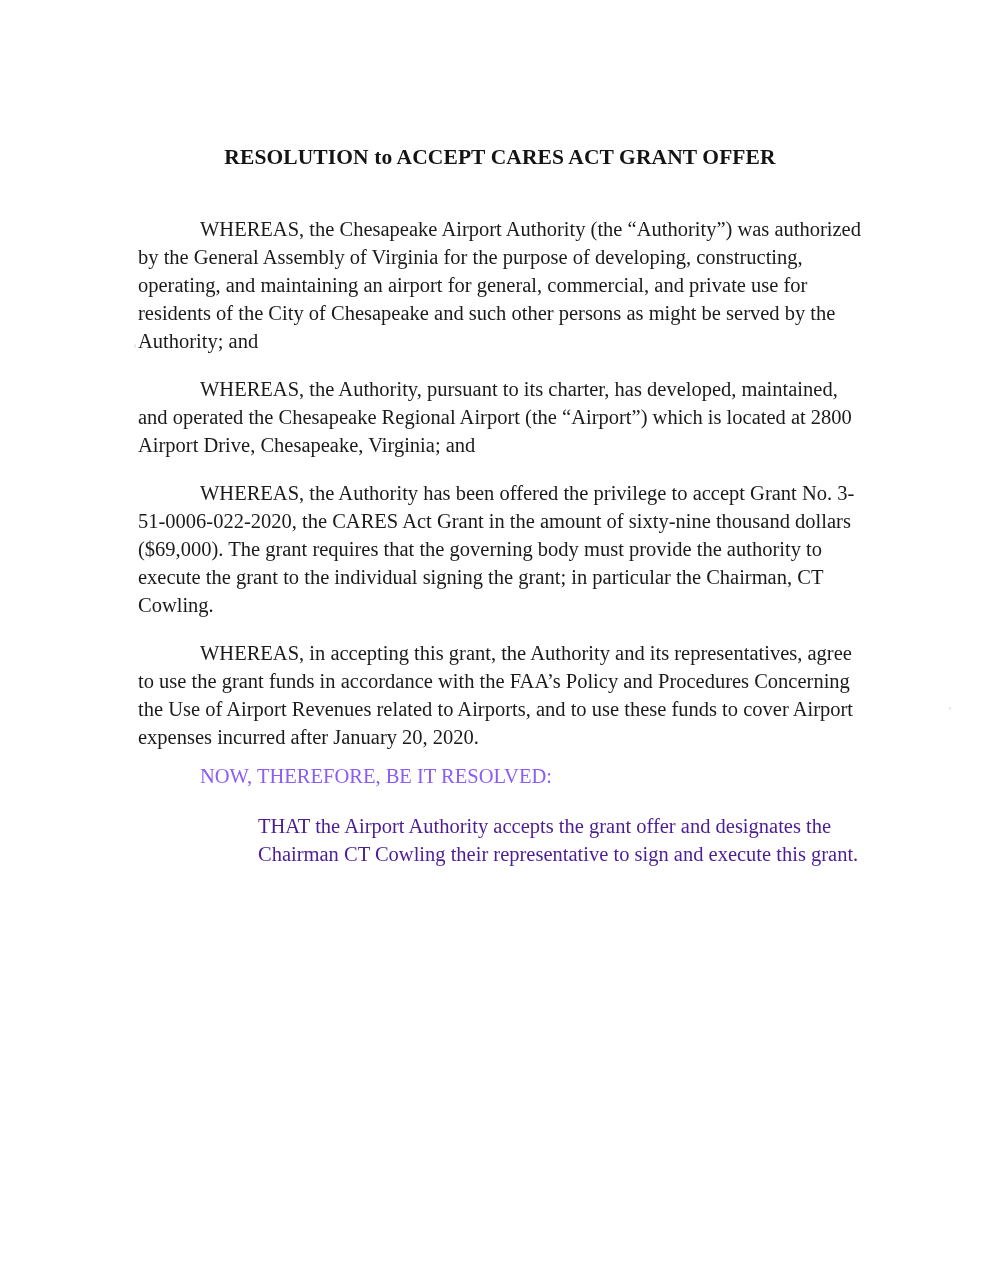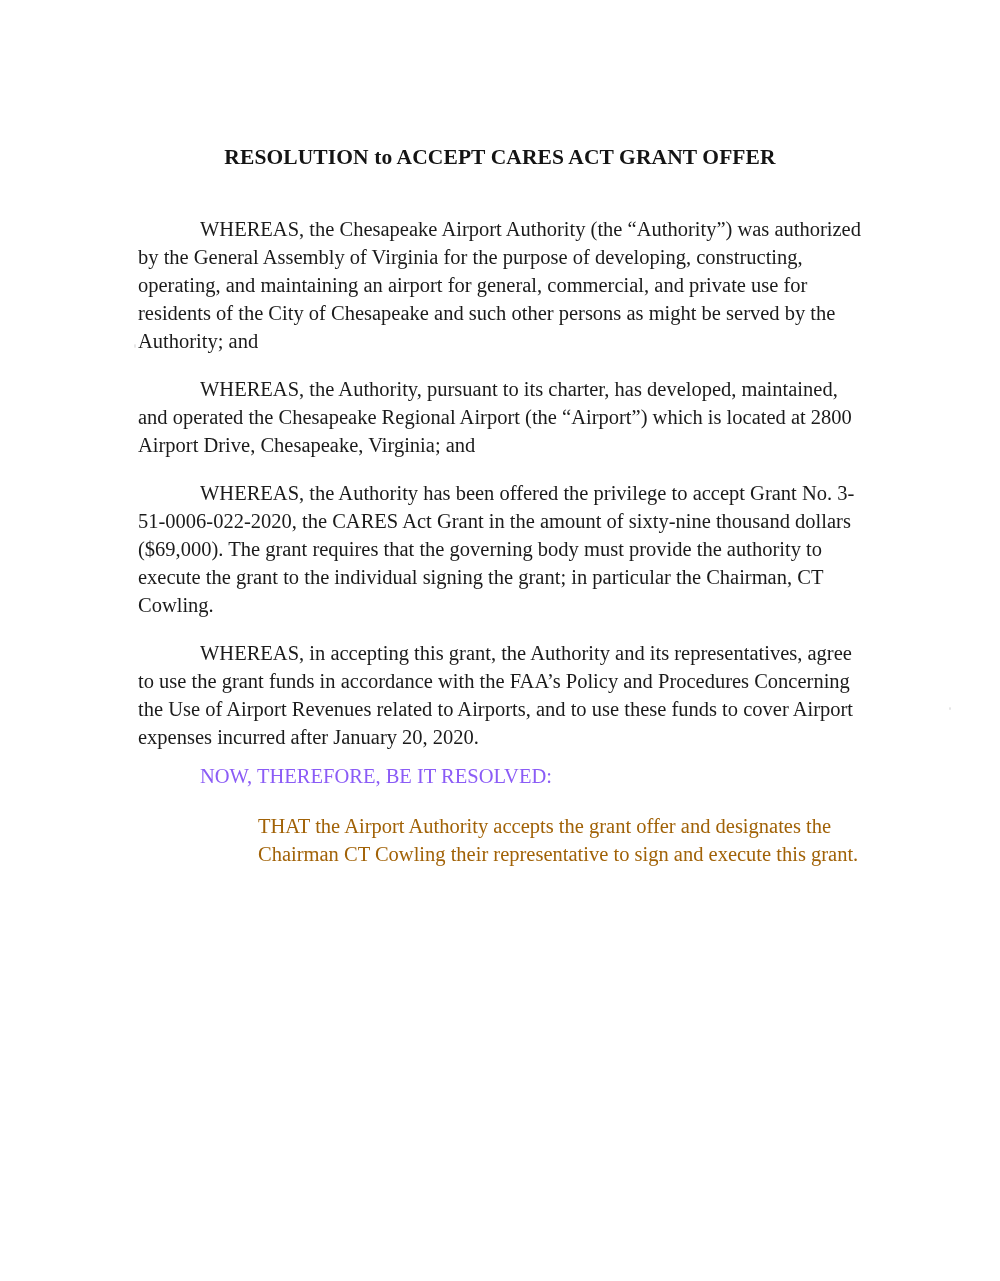--- a/index.html
+++ b/index.html
@@ -66,21 +66,21 @@
     color: #8b5cf6;
   }
 
   .that-clause {
     margin: 0;
     padding-top: 22px;
     padding-left: 120px;
     font-size: 20.5px;
     line-height: 28px;
     text-indent: 0;
-    color: #a16207;
+    color: #4c1d95;
   }
 
   .resolved-line {
     margin: 0;
     padding-top: 82px;
     font-size: 20.5px;
     line-height: 28px;
     text-indent: 62px;
     color: #1b1b1b;
   }

